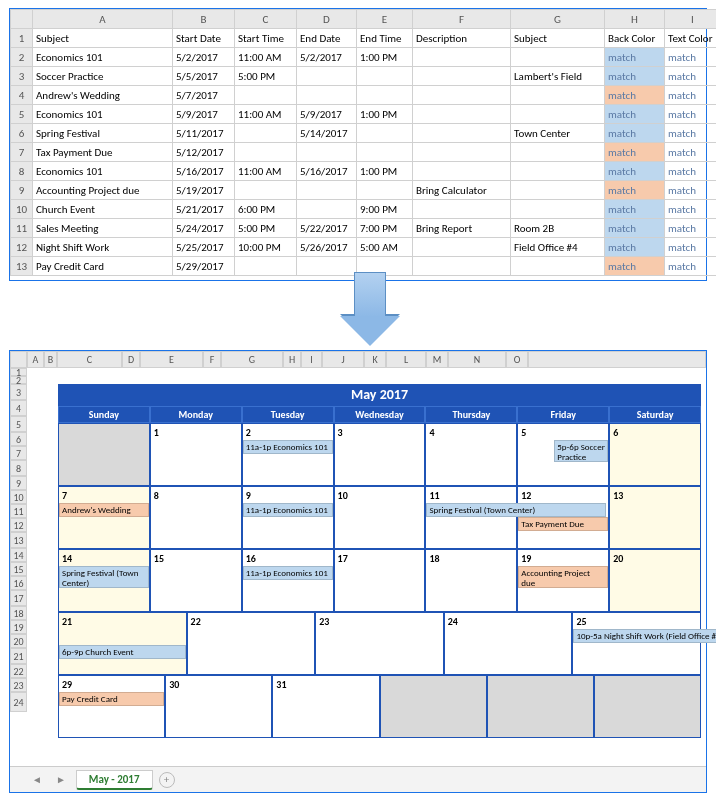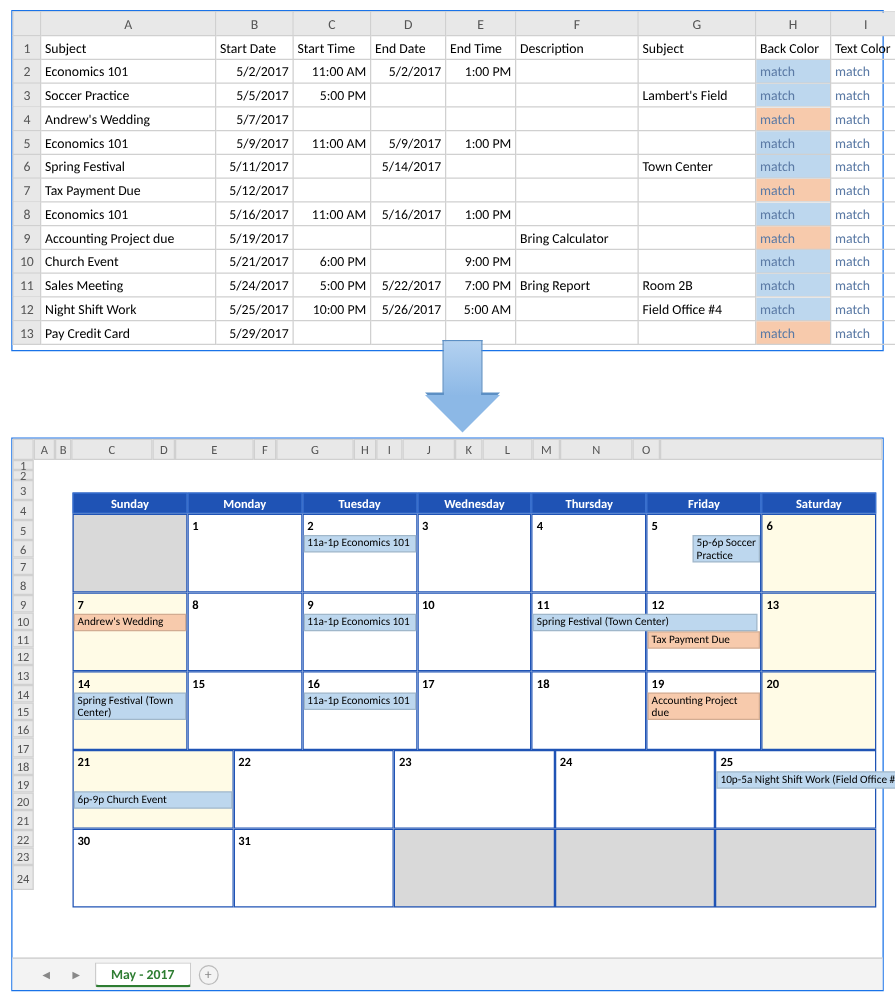--- a/index.html
+++ b/index.html
@@ -7,35 +7,35 @@
 .panel { position: absolute; border: 1px solid #1a73e8; background: #fff; }
 #panel1 { left: 9px; top: 8px; width: 698px; height: 273px; }
 #panel2 { left: 9px; top: 350px; width: 698px; height: 443px; }
 
 
 .tbl { border-collapse: collapse; width: 100%; table-layout: fixed; }
 .tbl td, .tbl th { border: 1px solid #d0d0d0; height: 19px; padding: 0 3px; white-space: nowrap; overflow: hidden; font-size: 11px; }
 .rowhdr { background: #e8e8e8; text-align: center; font-weight: normal; color: #555; }
 .colhdr { background: #e8e8e8; text-align: center; font-weight: normal; color: #555; }
 .left { text-align: left; }
-.right { text-align: right; }
+.right { text-align: left; }
 .back-blue { background: #bdd7ee; }
 .back-orange { background: #f7caac; }
 .link { color: #5b7aa5; }
 
 
 .arrow { position: absolute; left: 340px; top: 272px; width: 60px; height: 78px; }
 .arrow .shaft { position: absolute; left: 14px; top: 0; width: 32px; height: 45px; background: linear-gradient(#b3d1f0,#8cb8e6); border: 1px solid #5c8fc4; border-bottom: none; }
 .arrow .head { position: absolute; left: 0; top: 44px; width: 0; height: 0; border-left: 30px solid transparent; border-right: 30px solid transparent; border-top: 30px solid #8cb8e6; }
 .arrow .head2 { position: absolute; left: 0; top: 42px; width: 0; height: 0; border-left: 30px solid transparent; border-right: 30px solid transparent; border-top: 30px solid #5c8fc4; z-index: -1; }
 .chdr { background: #e8e8e8; border: 1px solid #d0d0d0; text-align: center; color: #555; height: 17px; line-height: 15px; font-size: 10px; }
 .rhdr { background: #e8e8e8; border: 1px solid #d0d0d0; text-align: center; color: #555; font-size: 10px; }
 .calarea { position: absolute; left: 48px; top: 33px; right: 5px; height: 354px; }
 .title { background: #1f53b5; color: #fff; text-align: center; font-weight: bold; font-size: 14px; height: 22px; line-height: 20px; border: 1px solid #1f53b5; }
-.dayhdr { display: flex; margin-top: 10px; }
+.dayhdr { display: flex; }
 .dayhdr > div { flex: 1; background: #1f53b5; color: #fff; text-align: center; font-weight: bold; font-size: 10px; height: 17px; line-height: 16px; border: 1px solid #3970cf; }
 .weeks { }
 .week { display: flex; height: 63px; }
 .cell { flex: 1; border: 1px solid #1f53b5; position: relative; background: #fff; overflow: visible; }
 .cell.gray { background: #d9d9d9; }
 .cell.wknd { background: #fffbe6; }
 .dnum { position: absolute; left: 3px; top: 2px; font-weight: bold; font-size: 10px; }
 .evt { position: absolute; left: 0; right: 0; font-size: 9px; padding: 1px 2px; overflow: hidden; border: 1px solid rgba(0,0,0,0.15); line-height: 10px; }
 .evt.blue { background: #bdd7ee; }
 .evt.orange { background: #f7caac; }
@@ -288,20 +288,21 @@
       <div class="rhdr" style="width: 17px; height: 14px; line-height: 14px;">18</div>
       <div class="rhdr" style="width: 17px; height: 14px; line-height: 14px;">19</div>
       <div class="rhdr" style="width: 17px; height: 14px; line-height: 14px;">20</div>
       <div class="rhdr" style="width: 17px; height: 16px; line-height: 16px;">21</div>
       <div class="rhdr" style="width: 17px; height: 14px; line-height: 14px;">22</div>
       <div class="rhdr" style="width: 17px; height: 14px; line-height: 14px;">23</div>
       <div class="rhdr" style="width: 17px; height: 20px; line-height: 20px;">24</div>
     </div>
 
   <div class="calarea">
+    <div class="title">May 2017</div>
     <div class="dayhdr" id="dayhdr">
         <div>Sunday</div>
         <div>Monday</div>
         <div>Tuesday</div>
         <div>Wednesday</div>
         <div>Thursday</div>
         <div>Friday</div>
         <div>Saturday</div>
       </div>
     <div class="weeks" id="weeks">
@@ -395,20 +396,24 @@
           <div class="cell">
             <div class="dnum">24</div>
           </div>
           <div class="cell">
             <div class="dnum">25</div>
             <div class="evt blue span2" style="top: 16px;">10p-5a Night Shift Work (Field Office #5)</div>
           </div>
         </div>
         <div class="week">
           <div class="cell">
+            <div class="dnum">29</div>
+            <div class="evt orange" style="top: 16px;">Pay Credit Card</div>
+          </div>
+          <div class="cell">
             <div class="dnum">30</div>
           </div>
           <div class="cell">
             <div class="dnum">31</div>
           </div>
           <div class="cell gray"></div>
           <div class="cell gray"></div>
           <div class="cell gray"></div>
         </div>
       </div>

